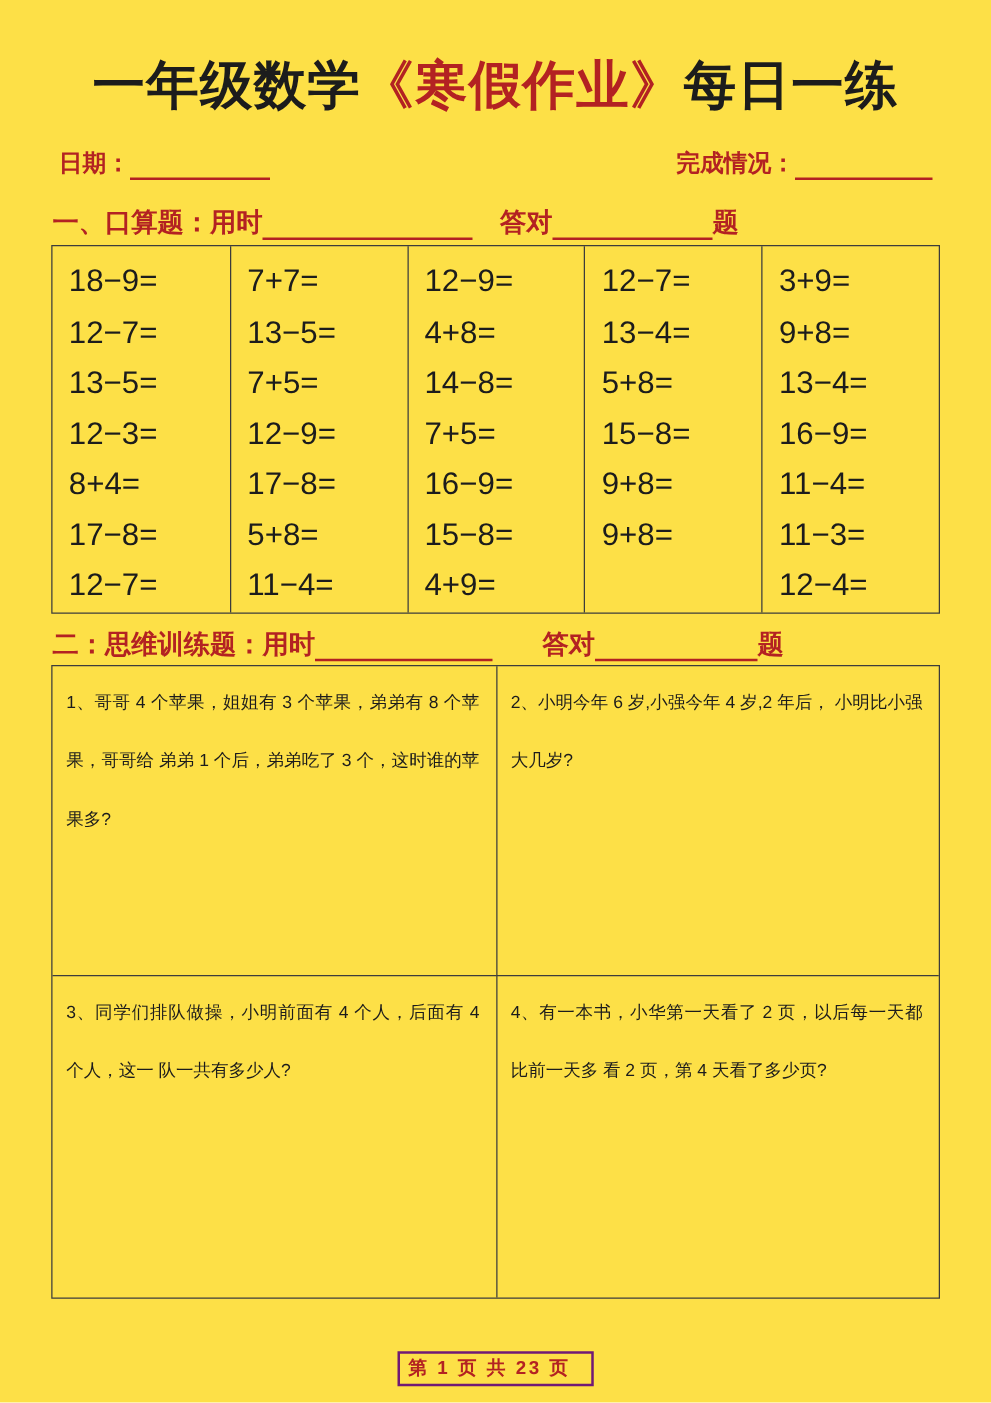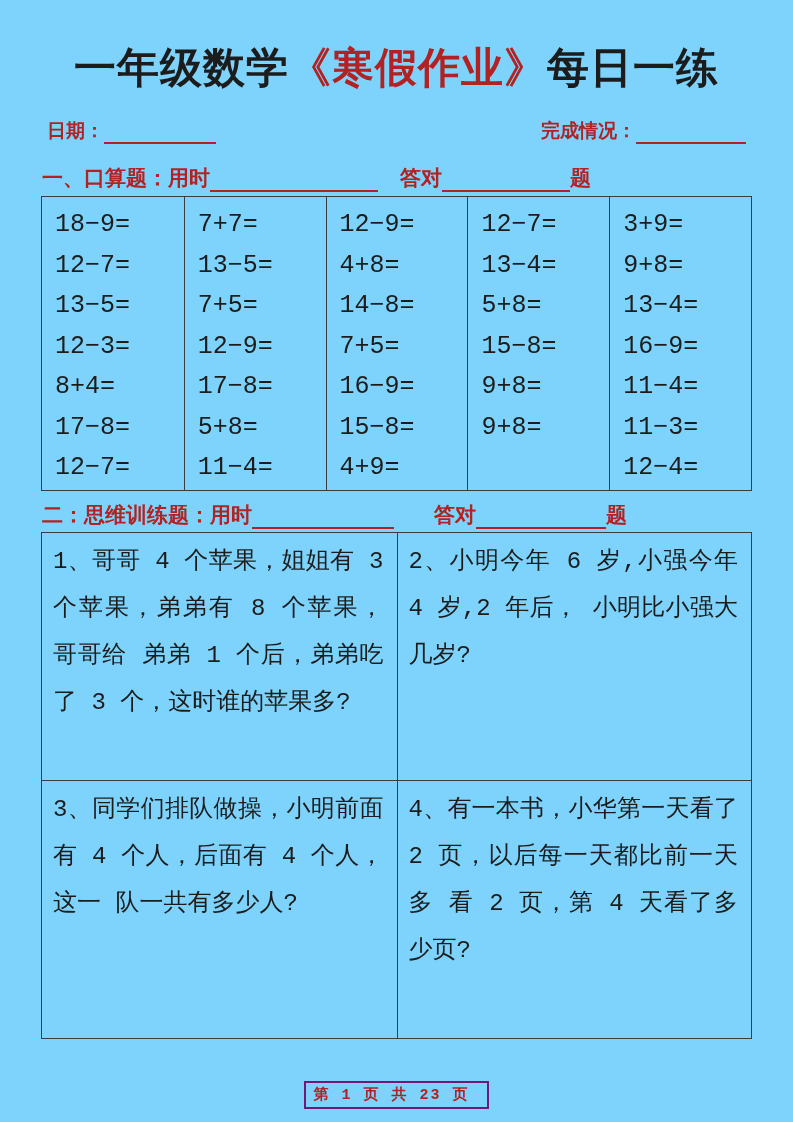--- a/index.html
+++ b/index.html
@@ -1,21 +1,21 @@
 <!DOCTYPE html>
 <html><head>
 <meta charset="utf-8">
 <style>
   html, body { margin: 0; padding: 0; background: #ffffff; }
   .page {
     position: relative;
     width: 793px;
     height: 1122px;
-    background: #7dd3fc;
-    font-family: Liberation Mono, monospace;
+    background: #fde047;
+    font-family: Liberation Sans, sans-serif;
     color: #1c1c1c;
     overflow: hidden;
   }
   .title {
     margin: 40px 40px 0;
     text-align: center;
     font-size: 42px;
     font-weight: bold;
     letter-spacing: 1px;
     color: #1c1c1c;
@@ -74,21 +74,21 @@
   .think-table {
     margin: 3px 41px 0 41px;
     border: 1px solid #3c3c3c;
     display: grid;
     grid-template-columns: 1fr 1fr;
     grid-template-rows: 247px 258px;
     box-sizing: border-box;
   }
   .wp-cell {
     padding: 5px 13px 0 11px;
-    font-size: 24px;
+    font-size: 14px;
     line-height: 47px;
     text-align: justify;
     color: #1c1c1c;
     box-sizing: border-box;
     overflow: hidden;
   }
   .wp-cell.col2 { border-left: 1px solid #3c3c3c; }
   .wp-cell.row2 { border-top: 1px solid #3c3c3c; }
   
   .footer-wrap { margin-top: 6px; text-align: center; }

